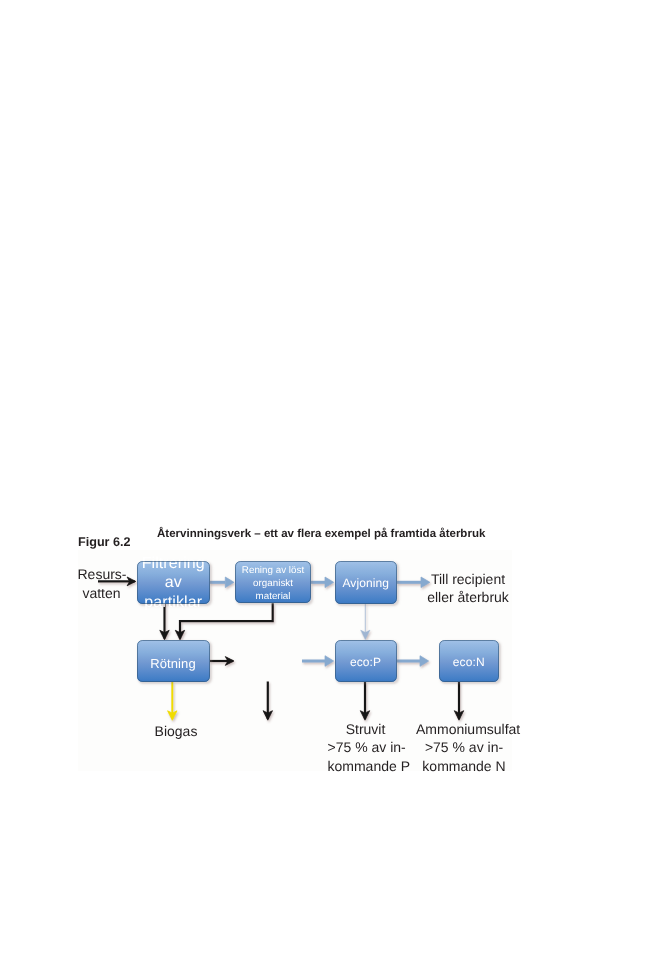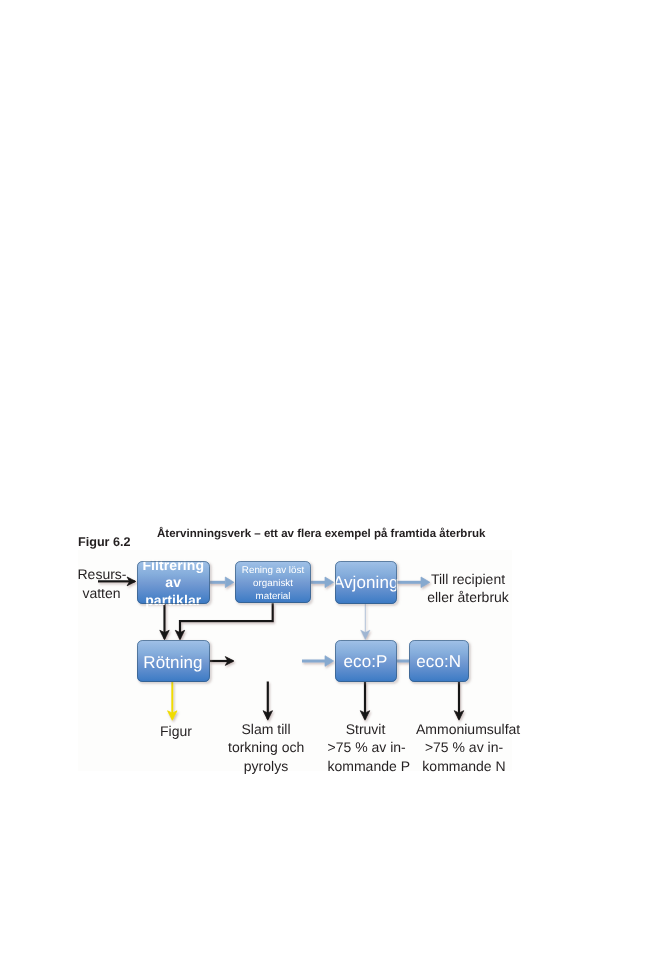--- a/index.html
+++ b/index.html
@@ -23,37 +23,37 @@
             #a3c2e8 0%,
             #97bae3 10%,
             #86aedc 30%,
             #739ad2 52%,
             #5a8bcc 74%,
             #4580c7 91%,
             #3a78c3 100%);
         box-shadow:1.2px 1.6px 2.2px rgba(140,120,120,0.30);
         display:flex;align-items:center;justify-content:center;
         color:#ffffff;text-align:center;line-height:1.22;
-        font-size:17px;letter-spacing:0.1px;
+        font-size:12px;letter-spacing:0.1px;
         box-sizing:border-box;}
   .node::after{content:"";position:absolute;left:0;top:0;right:0;bottom:0;
         border-radius:5.5px;border:1px solid rgba(50,85,120,0.62);pointer-events:none;}
 
   .lbl{position:absolute;color:#231f20;text-align:center;line-height:1.32;
        font-size:14px;white-space:pre;}
 
   
-  #n-filtrering     {left:58.5px; top:10.5px; width:73.5px; height:43px;font-size:14px;line-height:1.23;padding-top:2px;font-weight:bold;}
+  #n-filtrering     {left:58.5px; top:10.5px; width:73.5px; height:43px;font-size:16px;line-height:1.23;padding-top:2px;}
   #n-rening         {left:157px;  top:11px;   width:76px;   height:42px;
                      font-size:9.8px;line-height:1.35;padding-top:3px;letter-spacing:0.02px;}
   #n-avjoning       {left:256.5px;top:11px;   width:62.5px; height:43px;padding-top:2px;}
-  #n-rotning        {left:58.5px; top:90px;   width:73px;   height:41.5px;font-size:17px;padding-top:6px;}
+  #n-rotning        {left:58.5px; top:90px;   width:73px;   height:41.5px;font-size:13px;padding-top:6px;}
   #n-slamavvattning {left:156.5px;top:90px;   width:67.5px; height:41.5px;font-size:11.5px;line-height:1.37;padding-top:3px;}
   #n-ecop           {left:256.5px;top:90px;   width:62px;   height:41.5px;padding-top:3px;text-align:center;}
-  #n-econ           {left:331px;top:90px;   width:59.5px; height:42px;padding-top:3px;}
+  #n-econ           {left:361px;top:90px;   width:59.5px; height:42px;padding-top:3px;}
 
   
   #l-resursvatten  {left:-0.5px;   top:15px;  width:48px;line-height:1.37;}
   #l-tillrecipient {left:349px; top:20px;  width:82px;text-align:center;}
   #l-biogas        {left:75px;  top:172px; width:46px;}
   #l-slam          {left:150px; top:170px; width:76px;}
   #l-struvit       {left:249.5px; top:170px; width:76px;}
   #l-ammoniumsulfat{left:338px; top:170px; width:96px;}
 </style>
 </head>
@@ -166,19 +166,18 @@
       </div>
     <div class="node" id="n-ecop">
       <span>eco:P</span>
       </div>
     <div class="node" id="n-econ">
       <span>eco:N</span>
       </div>
 
     <div class="lbl" id="l-resursvatten">Resurs-<br>vatten</div>
     <div class="lbl" id="l-tillrecipient">Till recipient<br>eller återbruk</div>
-    <div class="lbl" id="l-biogas">Figur</div>
-    <div class="lbl" id="l-slam">Slam till<br>torkning och<br>pyrolys</div>
+    <div class="lbl" id="l-biogas">Biogas</div>
     <div class="lbl" id="l-struvit">Struvit<br>&gt;75 % av in-<br>kommande P</div>
     <div class="lbl" id="l-ammoniumsulfat">Ammoniumsulfat<br>&gt;75 % av in-<br>kommande N</div>
 
   </div>
 </div>
 
 </body></html>

